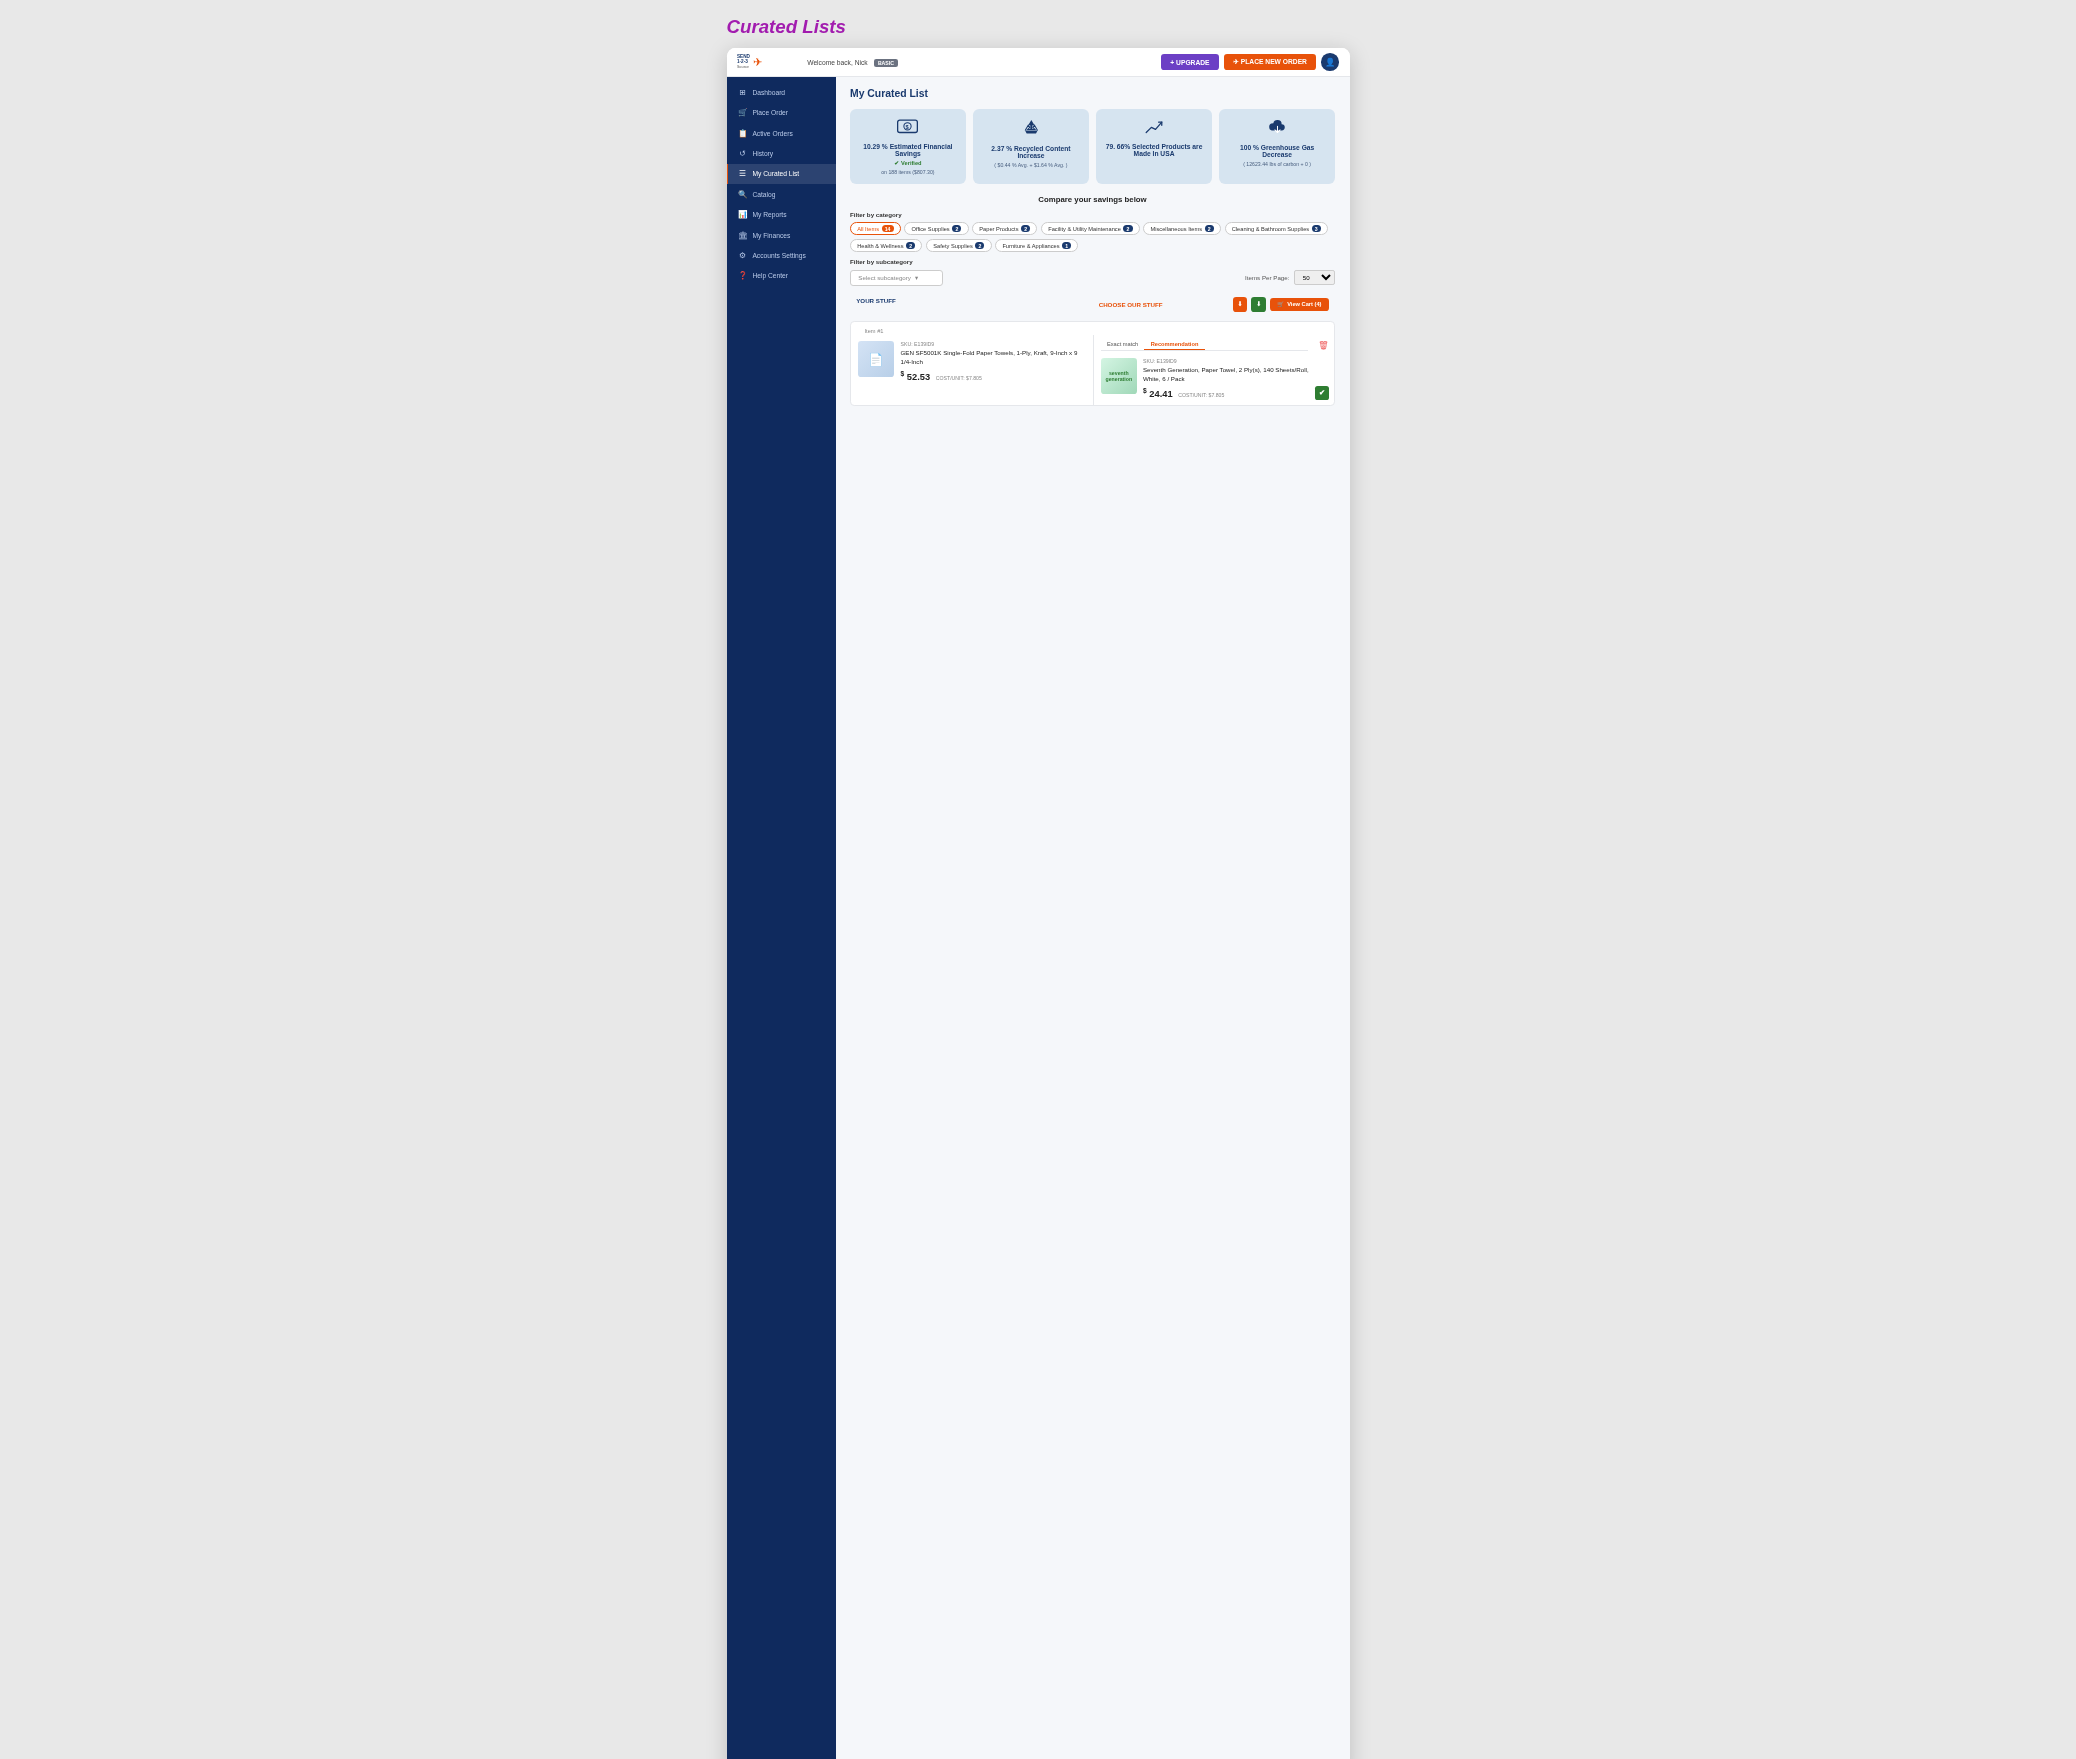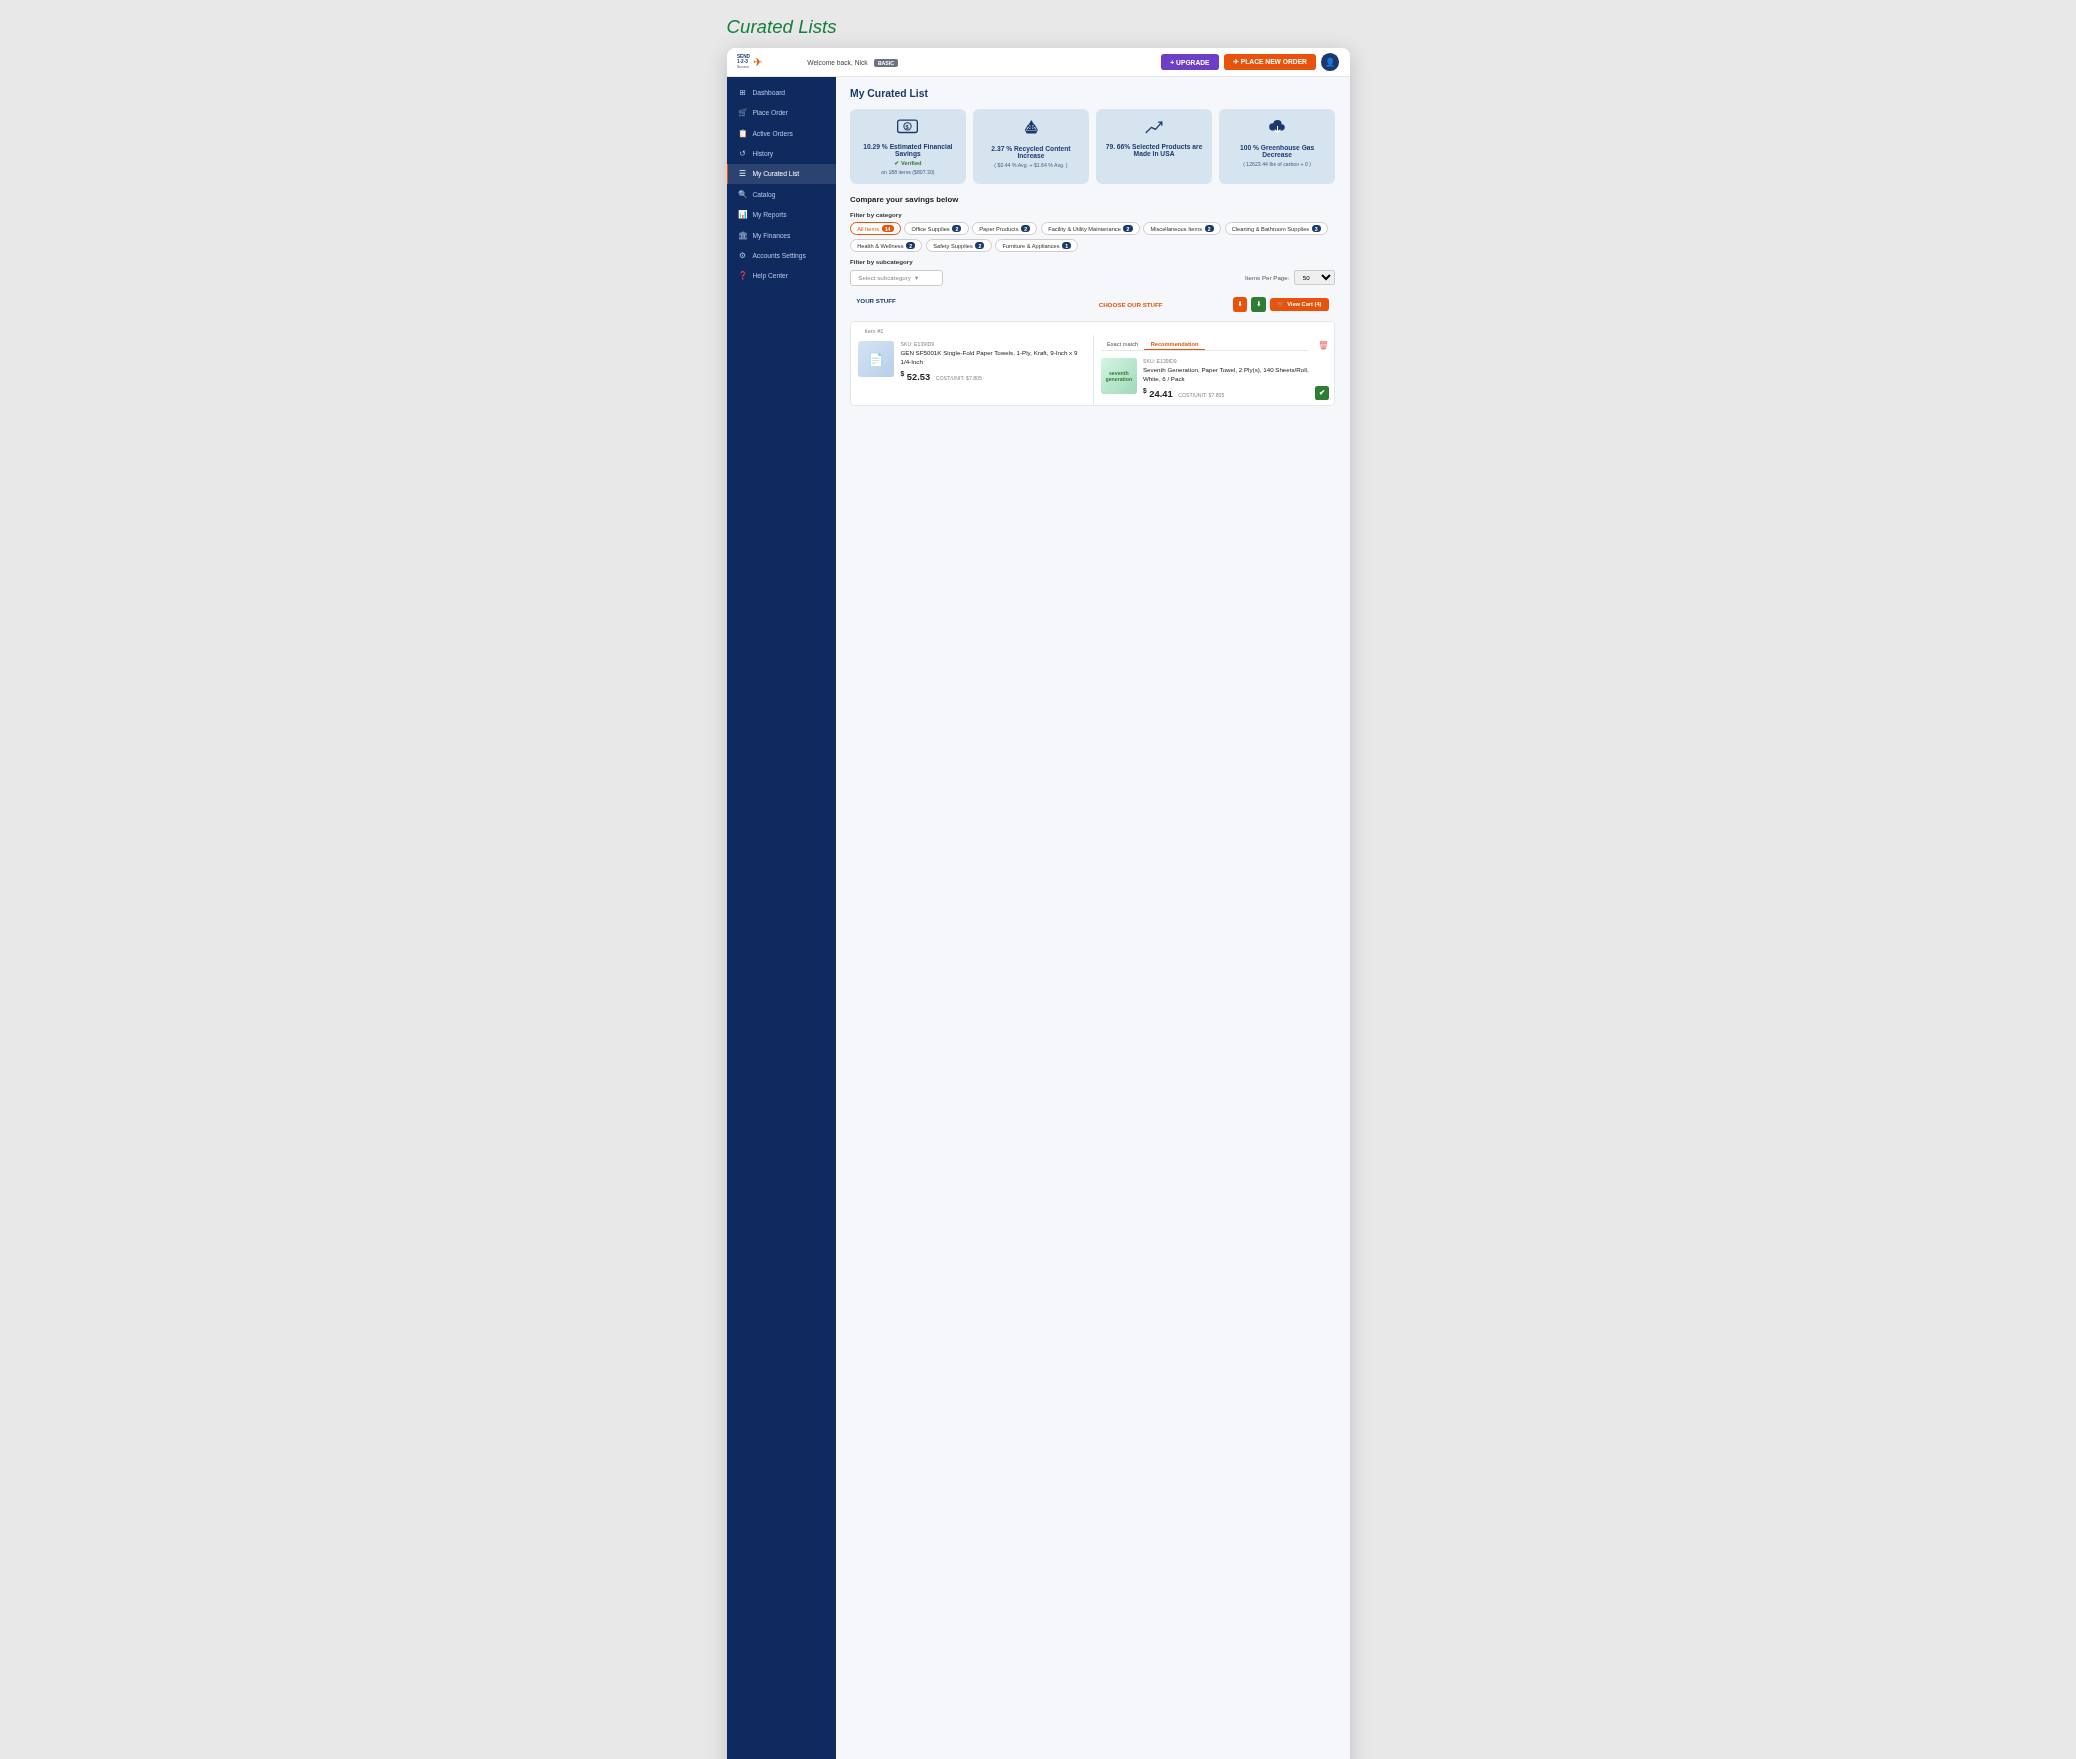--- a/index.html
+++ b/index.html
@@ -12,22 +12,22 @@
       align-items: center;
       padding: 10.4px;
     }
     .page-title-bar {
       width: 100%;
       max-width: 623px;
       padding: 5.2px 0 10.4px 0;
     }
     .page-title-bar h1 {
       font-size: 18.7px;
-      font-weight: 400;
-      color: #15803d;
+      font-weight: 700;
+      color: #a21caf;
       font-style: italic;
     }
     .browser-window {
       width: 100%;
       max-width: 623px;
       background: #fff;
       border-radius: 8.3px;
       box-shadow: 0 4.2px 21px rgba(0,0,0,0.18);
       overflow: hidden;
     }
@@ -192,21 +192,21 @@
       font-size: 5.7px;
       color: #2e7d32;
       font-weight: 600;
     }
     .verified-badge::before {
       content: "✔";
       color: #2e7d32;
     }
     
     .compare-title {
-      text-align: left;
+      text-align: center;
       font-size: 7.8px;
       font-weight: 600;
       color: #222;
       margin-bottom: 7.3px;
     }
     
     .filter-section {
       margin-bottom: 6.2px;
     }
     .filter-label {

